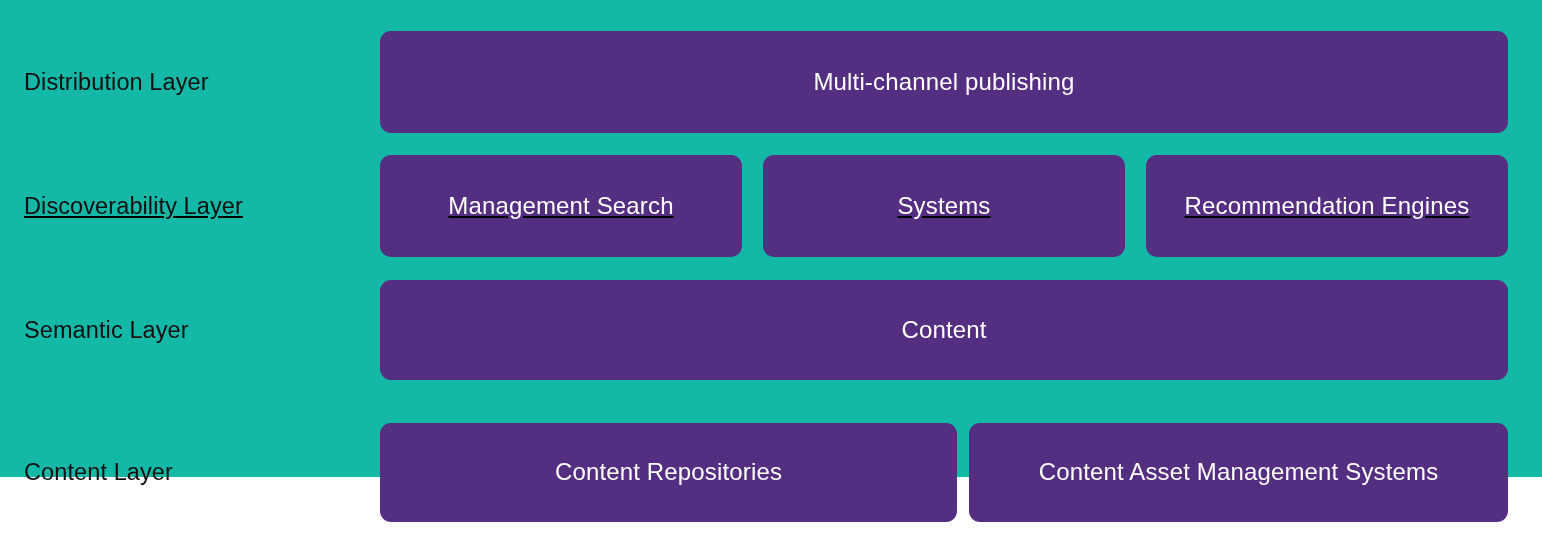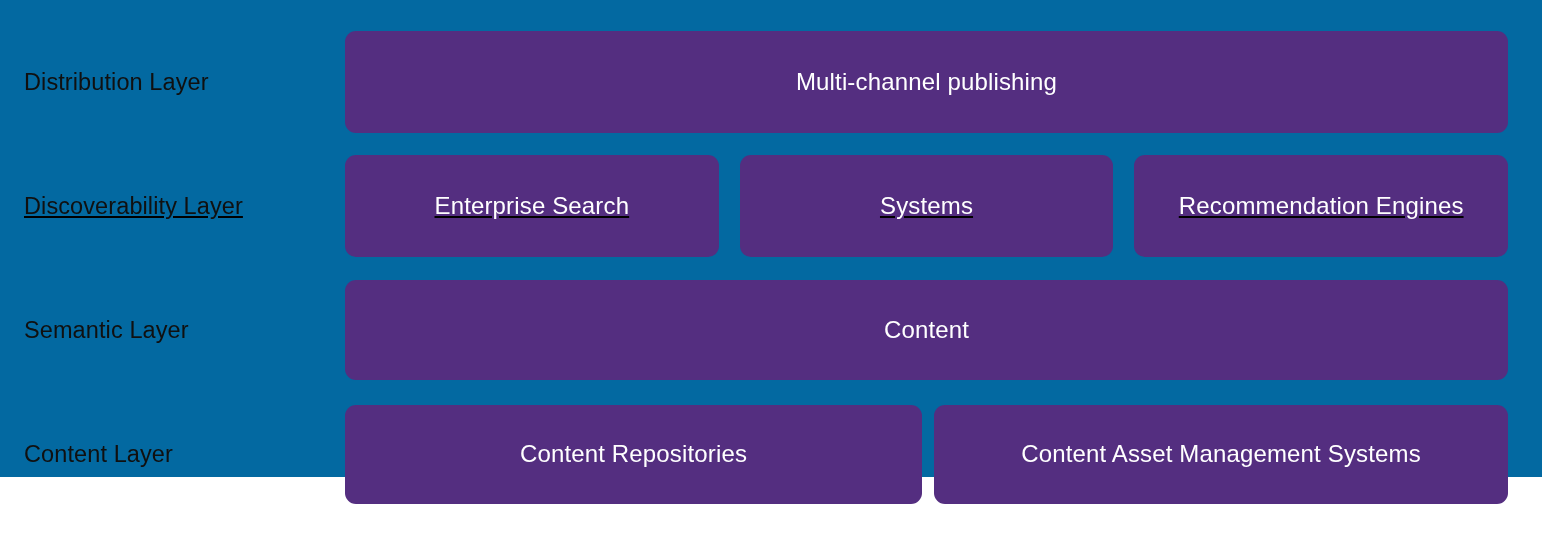--- a/index.html
+++ b/index.html
@@ -11,21 +11,21 @@
     width: 1542px;
     height: 536px;
     font-family: "Liberation Sans", sans-serif;
     overflow: hidden;
   }
 
   #diagram {
     position: relative;
     width: 1542px;
     height: 477px;
-    background: #0369a1;
+    background: #14b8a6;
   }
 
   .layer-row {
     position: absolute;
     left: 0;
     right: 0;
     display: flex;
     align-items: center;
   }
 
@@ -44,20 +44,21 @@
     white-space: nowrap;
   }
 
   .boxes {
     flex: 1 1 auto;
     display: flex;
     align-self: stretch;
     gap: 21px;
     padding-right: 34px;
     box-sizing: border-box;
+    margin-left: 35px;
   }
 
   .node-box {
     background: #542E80;
     border-radius: 11px;
     color: #ffffff;
     display: flex;
     align-items: center;
     justify-content: center;
     text-align: center;
@@ -67,21 +68,21 @@
     letter-spacing: 0.15px;
     padding: 6px 14px;
     box-sizing: border-box;
     flex: 1 1 0;
   }
 
   
   #row-distribution   { top: 31px;  height: 102px; }
   #row-discoverability{ top: 155px; height: 102px; text-decoration: underline; }
   #row-semantic       { top: 280px; height: 100px; border-radius: 9px; }
-  #row-content        { top: 405px; height: 99px;  }
+  #row-content        { top: 423px; height: 99px;  }
 
   
   #row-content .boxes { gap: 12px; }
   #row-content .node-box.box-content-repositories { flex: 0 0 577px; }
   #row-content .node-box.box-dam { flex: 1 1 auto; }
 </style>
 </head>
 <body>
 
 <div id="diagram">
@@ -89,21 +90,21 @@
   <div class="layer-row" id="row-distribution">
     <div class="layer-label">Distribution Layer</div>
     <div class="boxes">
       <div class="node-box box-multi-channel-publishing">Multi-channel publishing</div>
     </div>
   </div>
 
   <div class="layer-row" id="row-discoverability">
     <div class="layer-label">Discoverability Layer</div>
     <div class="boxes">
-      <div class="node-box box-enterprise-search">Enterprise Search</div>
+      <div class="node-box box-enterprise-search">Management Search</div>
       <div class="node-box box-chatbots">Systems</div>
       <div class="node-box box-recommendation-engines">Recommendation Engines</div>
     </div>
   </div>
 
   <div class="layer-row" id="row-semantic">
     <div class="layer-label">Semantic Layer</div>
     <div class="boxes">
       <div class="node-box box-metadata">Content</div>
     </div>

